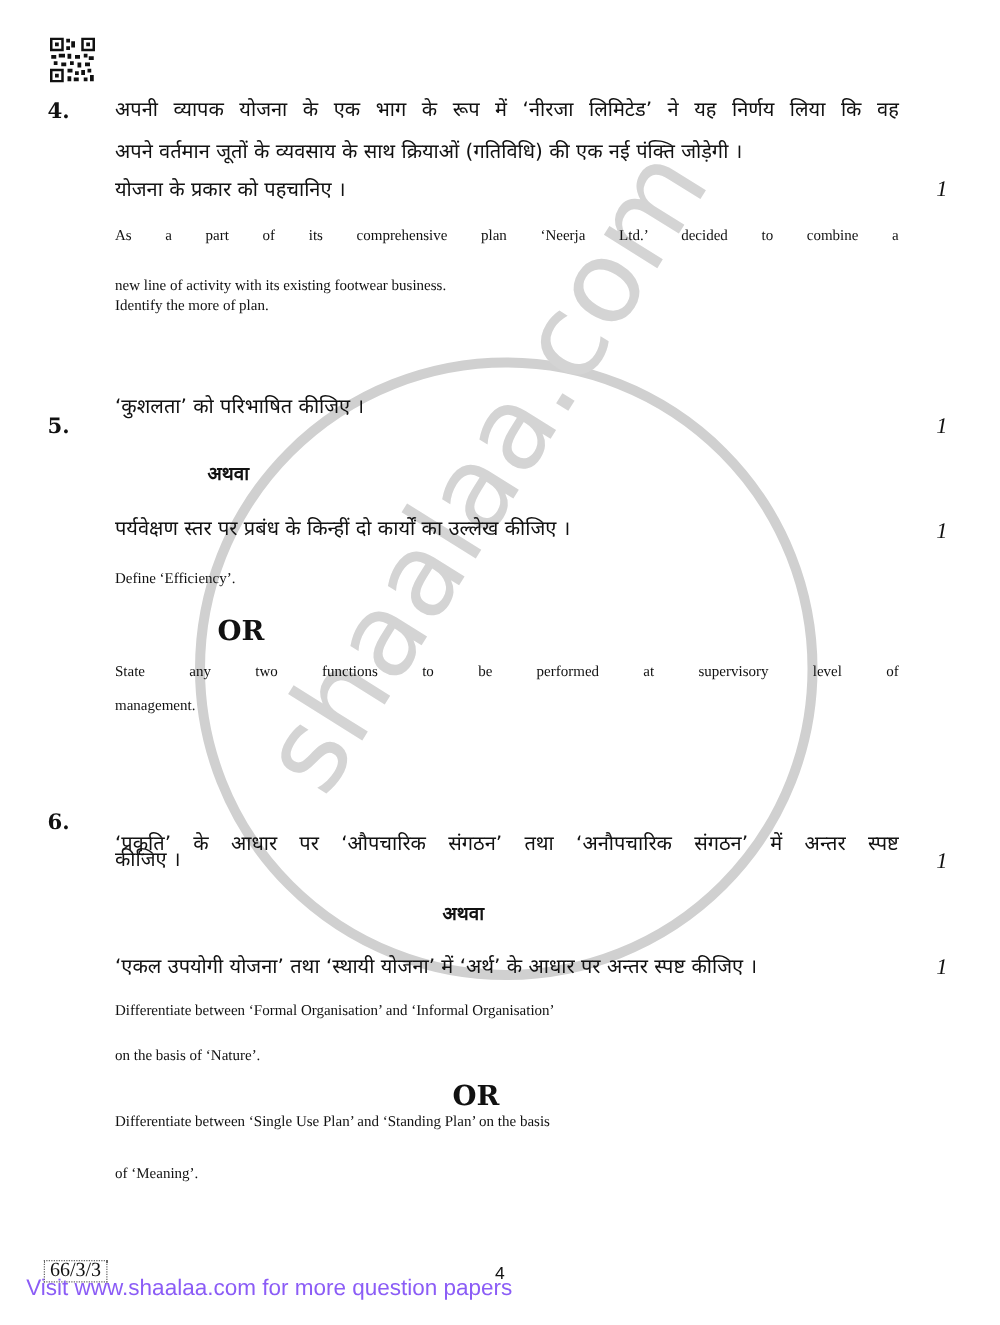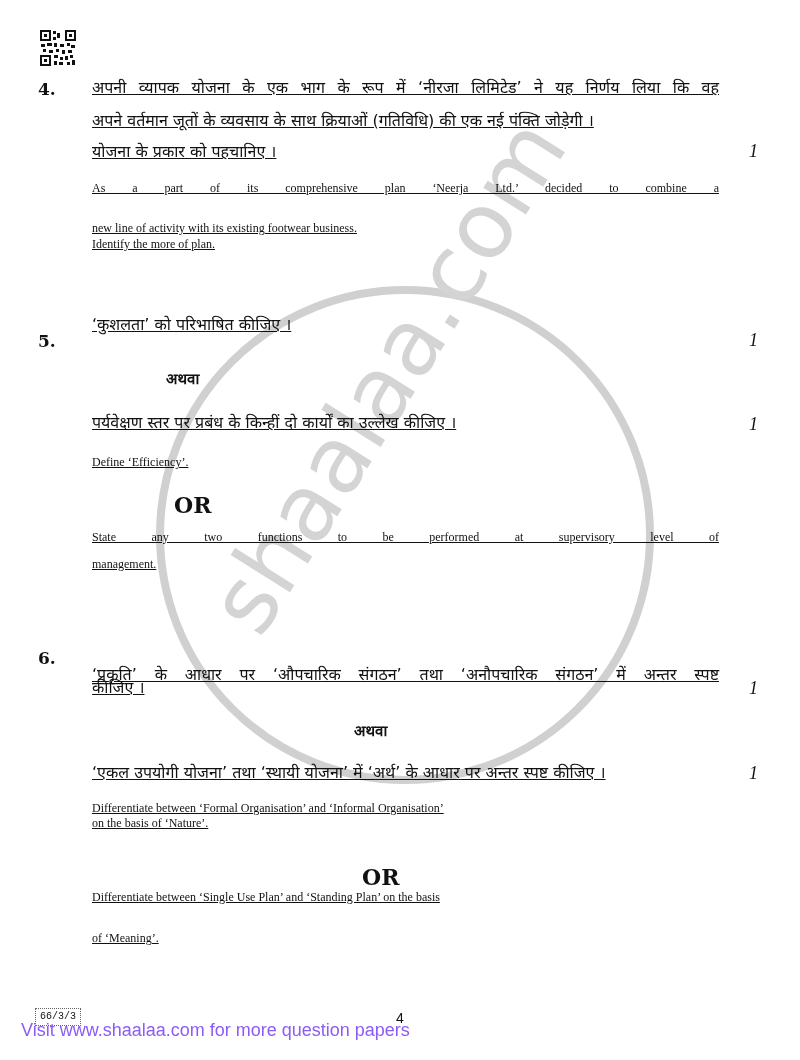--- a/index.html
+++ b/index.html
@@ -4,27 +4,27 @@
   <style>
     html, body { margin: 0; padding: 0; background: #ffffff; }
     body {
       width: 800px; height: 1060px; position: relative; overflow: hidden;
       font-family: "DejaVu Serif", "Liberation Serif", serif;
       color: #111111;
     }
     .qr { position: absolute; left: 40px; top: 30px; width: 36px; height: 36px; }
     .watermark { position: absolute; left: 0; top: 0; width: 800px; height: 1060px; pointer-events: none; }
     .q-num { position: absolute; left: 38px; font-weight: bold; font-size: 17px; }
-    .line { position: absolute; left: 92px; font-size: 17px; white-space: nowrap; line-height: 20px; text-decoration: underline; }
+    .line { position: absolute; left: 92px; font-size: 17px; white-space: nowrap; line-height: 20px; }
     .hi { font-family: "DejaVu Sans", "Liberation Sans", sans-serif; font-size: 16px; }
     .en { font-family: "Liberation Serif", "DejaVu Serif", serif; font-size: 12px; }
     .justify { text-align: justify; text-align-last: justify; width: 627px; white-space: normal; }
     .or-label { position: absolute; font-weight: bold; font-size: 22px; }
     .mark { position: absolute; left: 749px; font-style: italic; font-size: 18px; font-family: "Liberation Serif", serif; }
-    .footer-code { position: absolute; left: 35px; top: 1008px; border: 1px dotted #666; padding: 0 4px; font-family: Liberation Mono, monospace; font-size: 10px; line-height: 16px; }
+    .footer-code { position: absolute; left: 35px; top: 1008px; border: 1px dotted #666; padding: 0 4px; font-family: Liberation Serif, serif; font-size: 16px; line-height: 16px; }
     .footer-page { position: absolute; left: 396px; top: 1010px; font-family: "Liberation Sans", sans-serif; font-size: 14px; }
     .footer-visit { position: absolute; left: 21px; top: 1020px; font-family: "Liberation Sans", sans-serif; font-size: 18px; color: #8b5cf6; }
   </style>
 </head>
 <body>
 
 <svg class="qr" viewBox="0 0 36 36">
   <rect x="0" y="0" width="11" height="11" fill="#111"></rect>
     <rect x="2" y="2" width="7" height="7" fill="#fff"></rect>
     <rect x="4" y="4" width="3" height="3" fill="#111"></rect>
@@ -89,21 +89,21 @@
 
 <div>
   <div class="q-num" style="top:648px">6.</div>
   <div class="line hi justify" style="top:665px">‘प्रकृति’ के आधार पर ‘औपचारिक संगठन’ तथा ‘अनौपचारिक संगठन’ में अन्तर स्पष्ट</div>
   <div class="line hi" style="top:678px">कीजिए ।</div>
   <div class="mark" style="top:678px">1</div>
   <div class="or-label hi" style="left:354px; top:720px; font-size:15px;">अथवा</div>
   <div class="line hi" style="top:763px">‘एकल उपयोगी योजना’ तथा ‘स्थायी योजना’ में ‘अर्थ’ के आधार पर अन्तर स्पष्ट कीजिए ।</div>
   <div class="mark" style="top:763px">1</div>
   <div class="line en" style="top:798px">Differentiate between ‘Formal Organisation’ and ‘Informal Organisation’</div>
-  <div class="line en" style="top:813px">on the basis of ‘Nature’.</div>
+  <div class="line en" style="top:834px">on the basis of ‘Nature’.</div>
   <div class="or-label" style="left:362px; top:864px;">OR</div>
   <div class="line en" style="top:887px">Differentiate between ‘Single Use Plan’ and ‘Standing Plan’ on the basis</div>
   <div class="line en" style="top:928px">of ‘Meaning’.</div>
 </div>
 
 <div class="footer-code">66/3/3</div>
 <div class="footer-page">4</div>
 <div class="footer-visit">Visit www.shaalaa.com for more question papers</div>
 
 </body></html>

